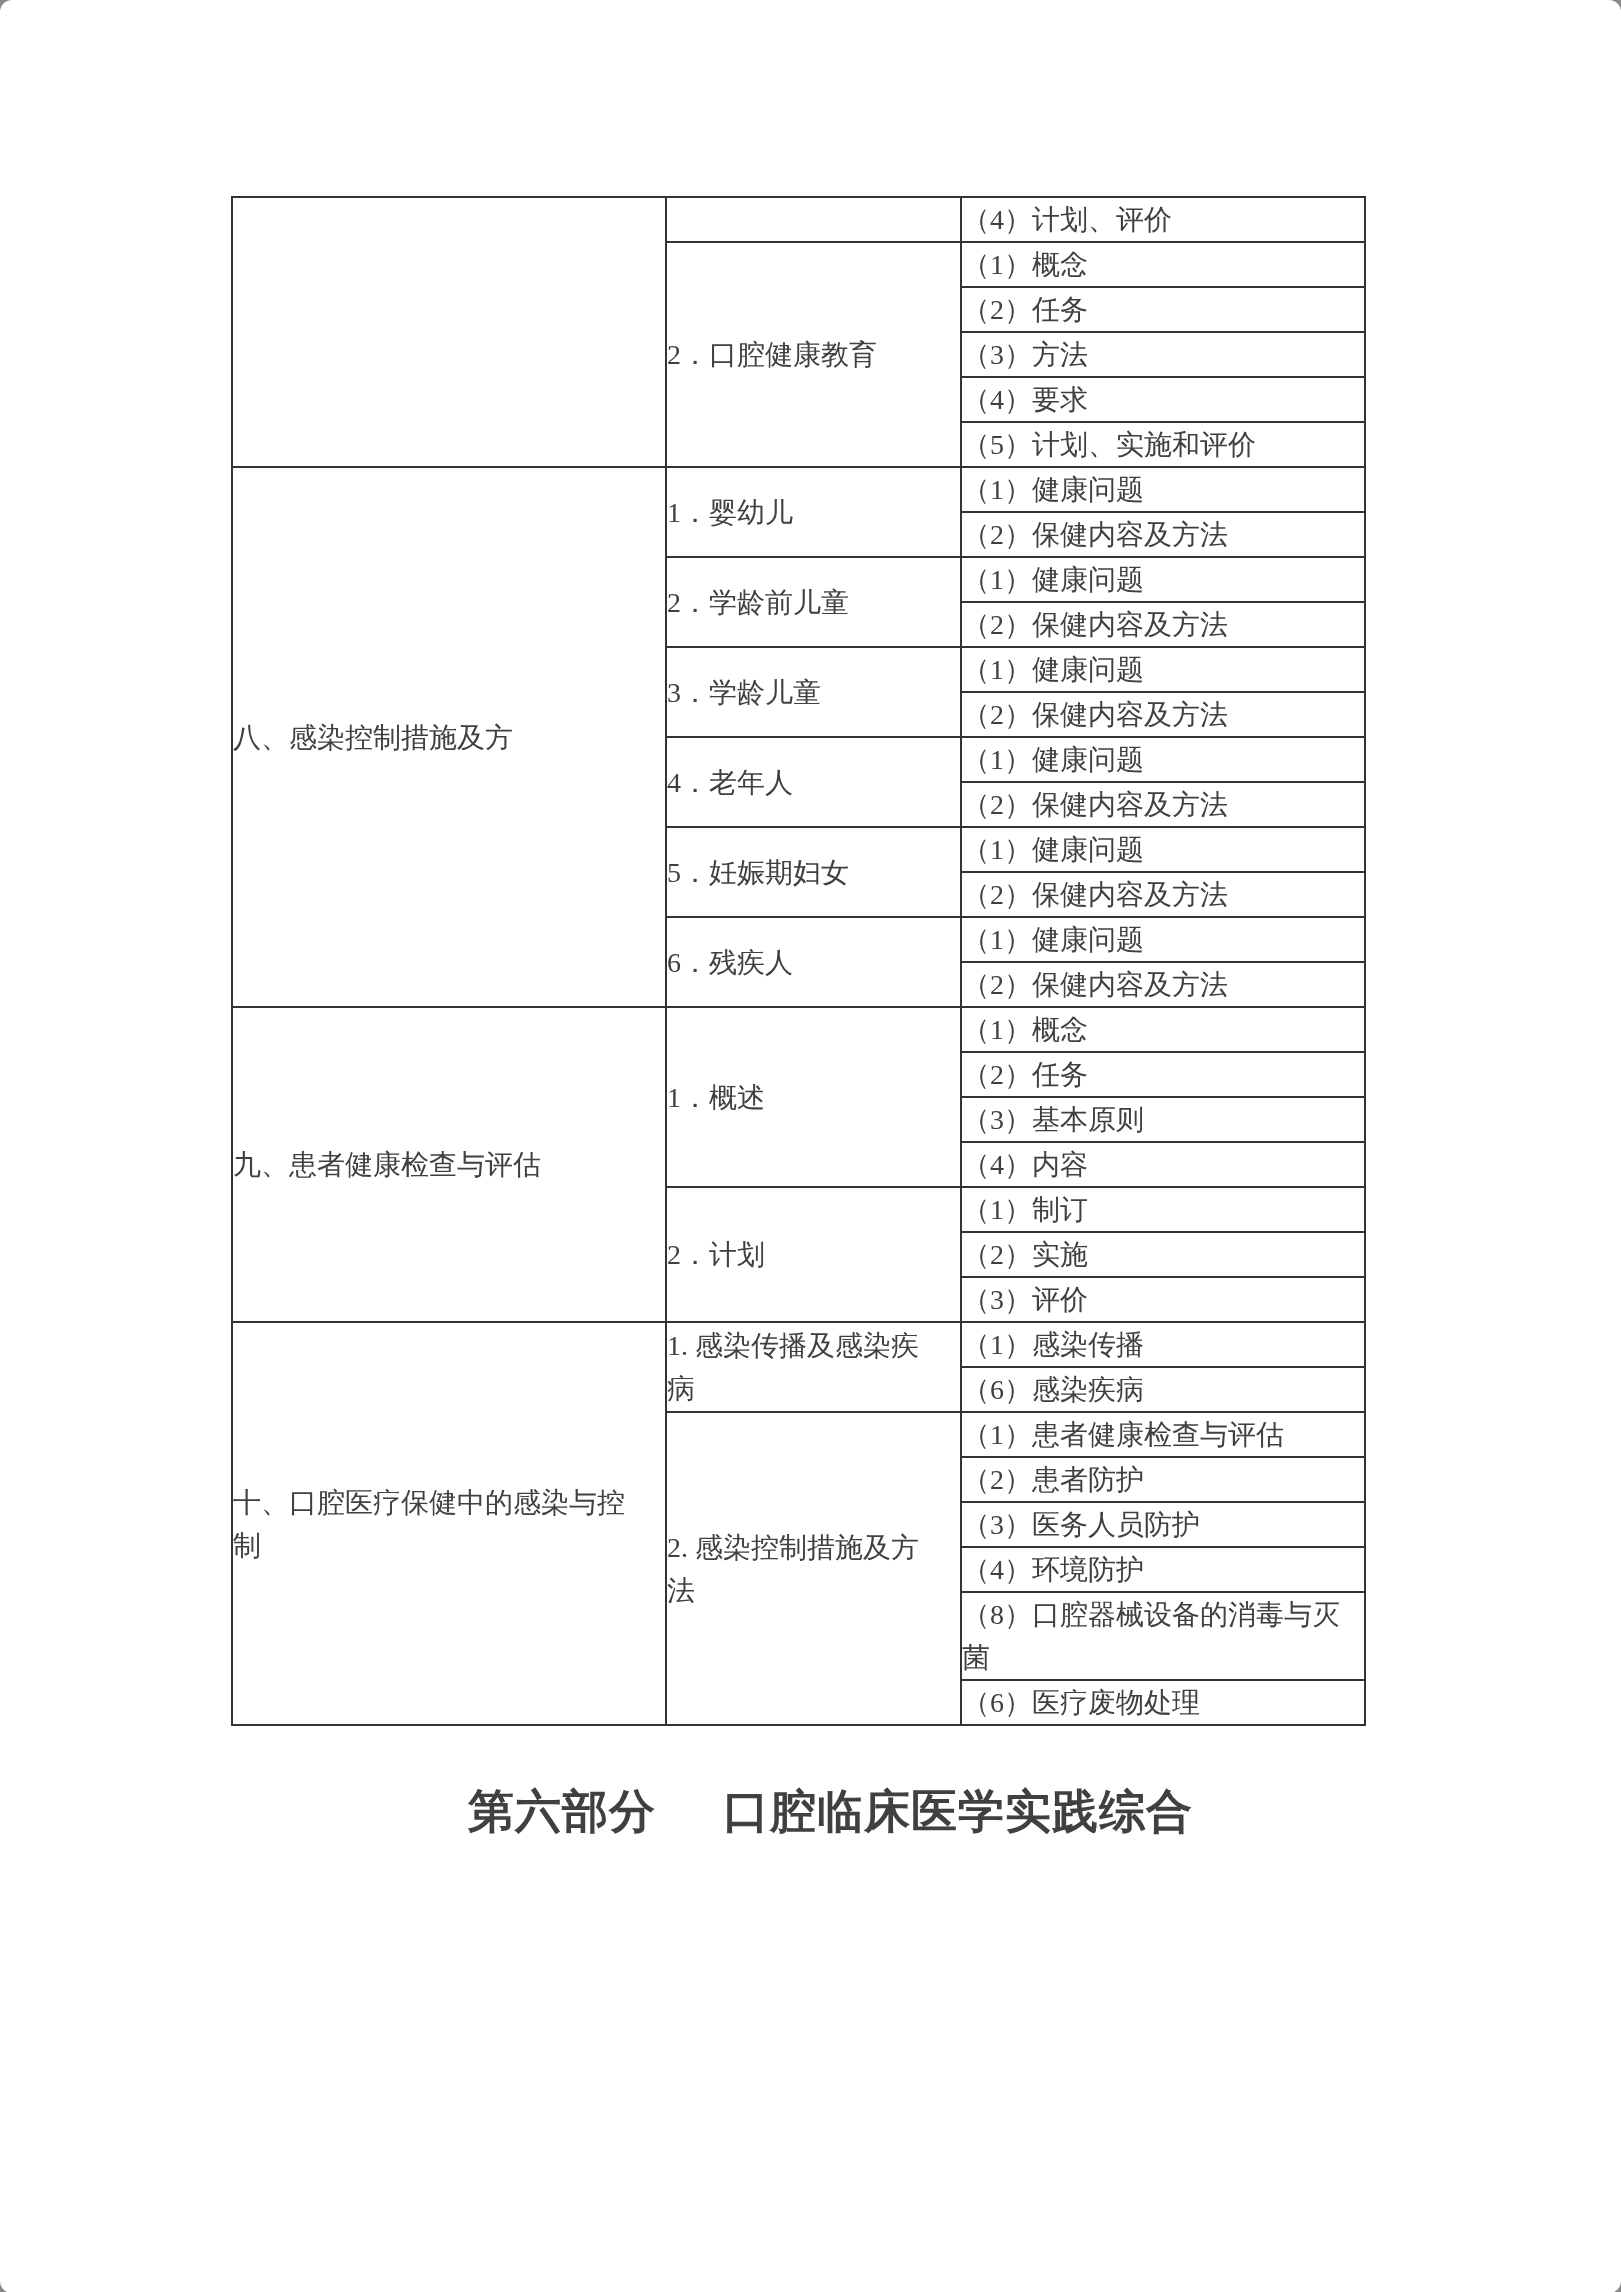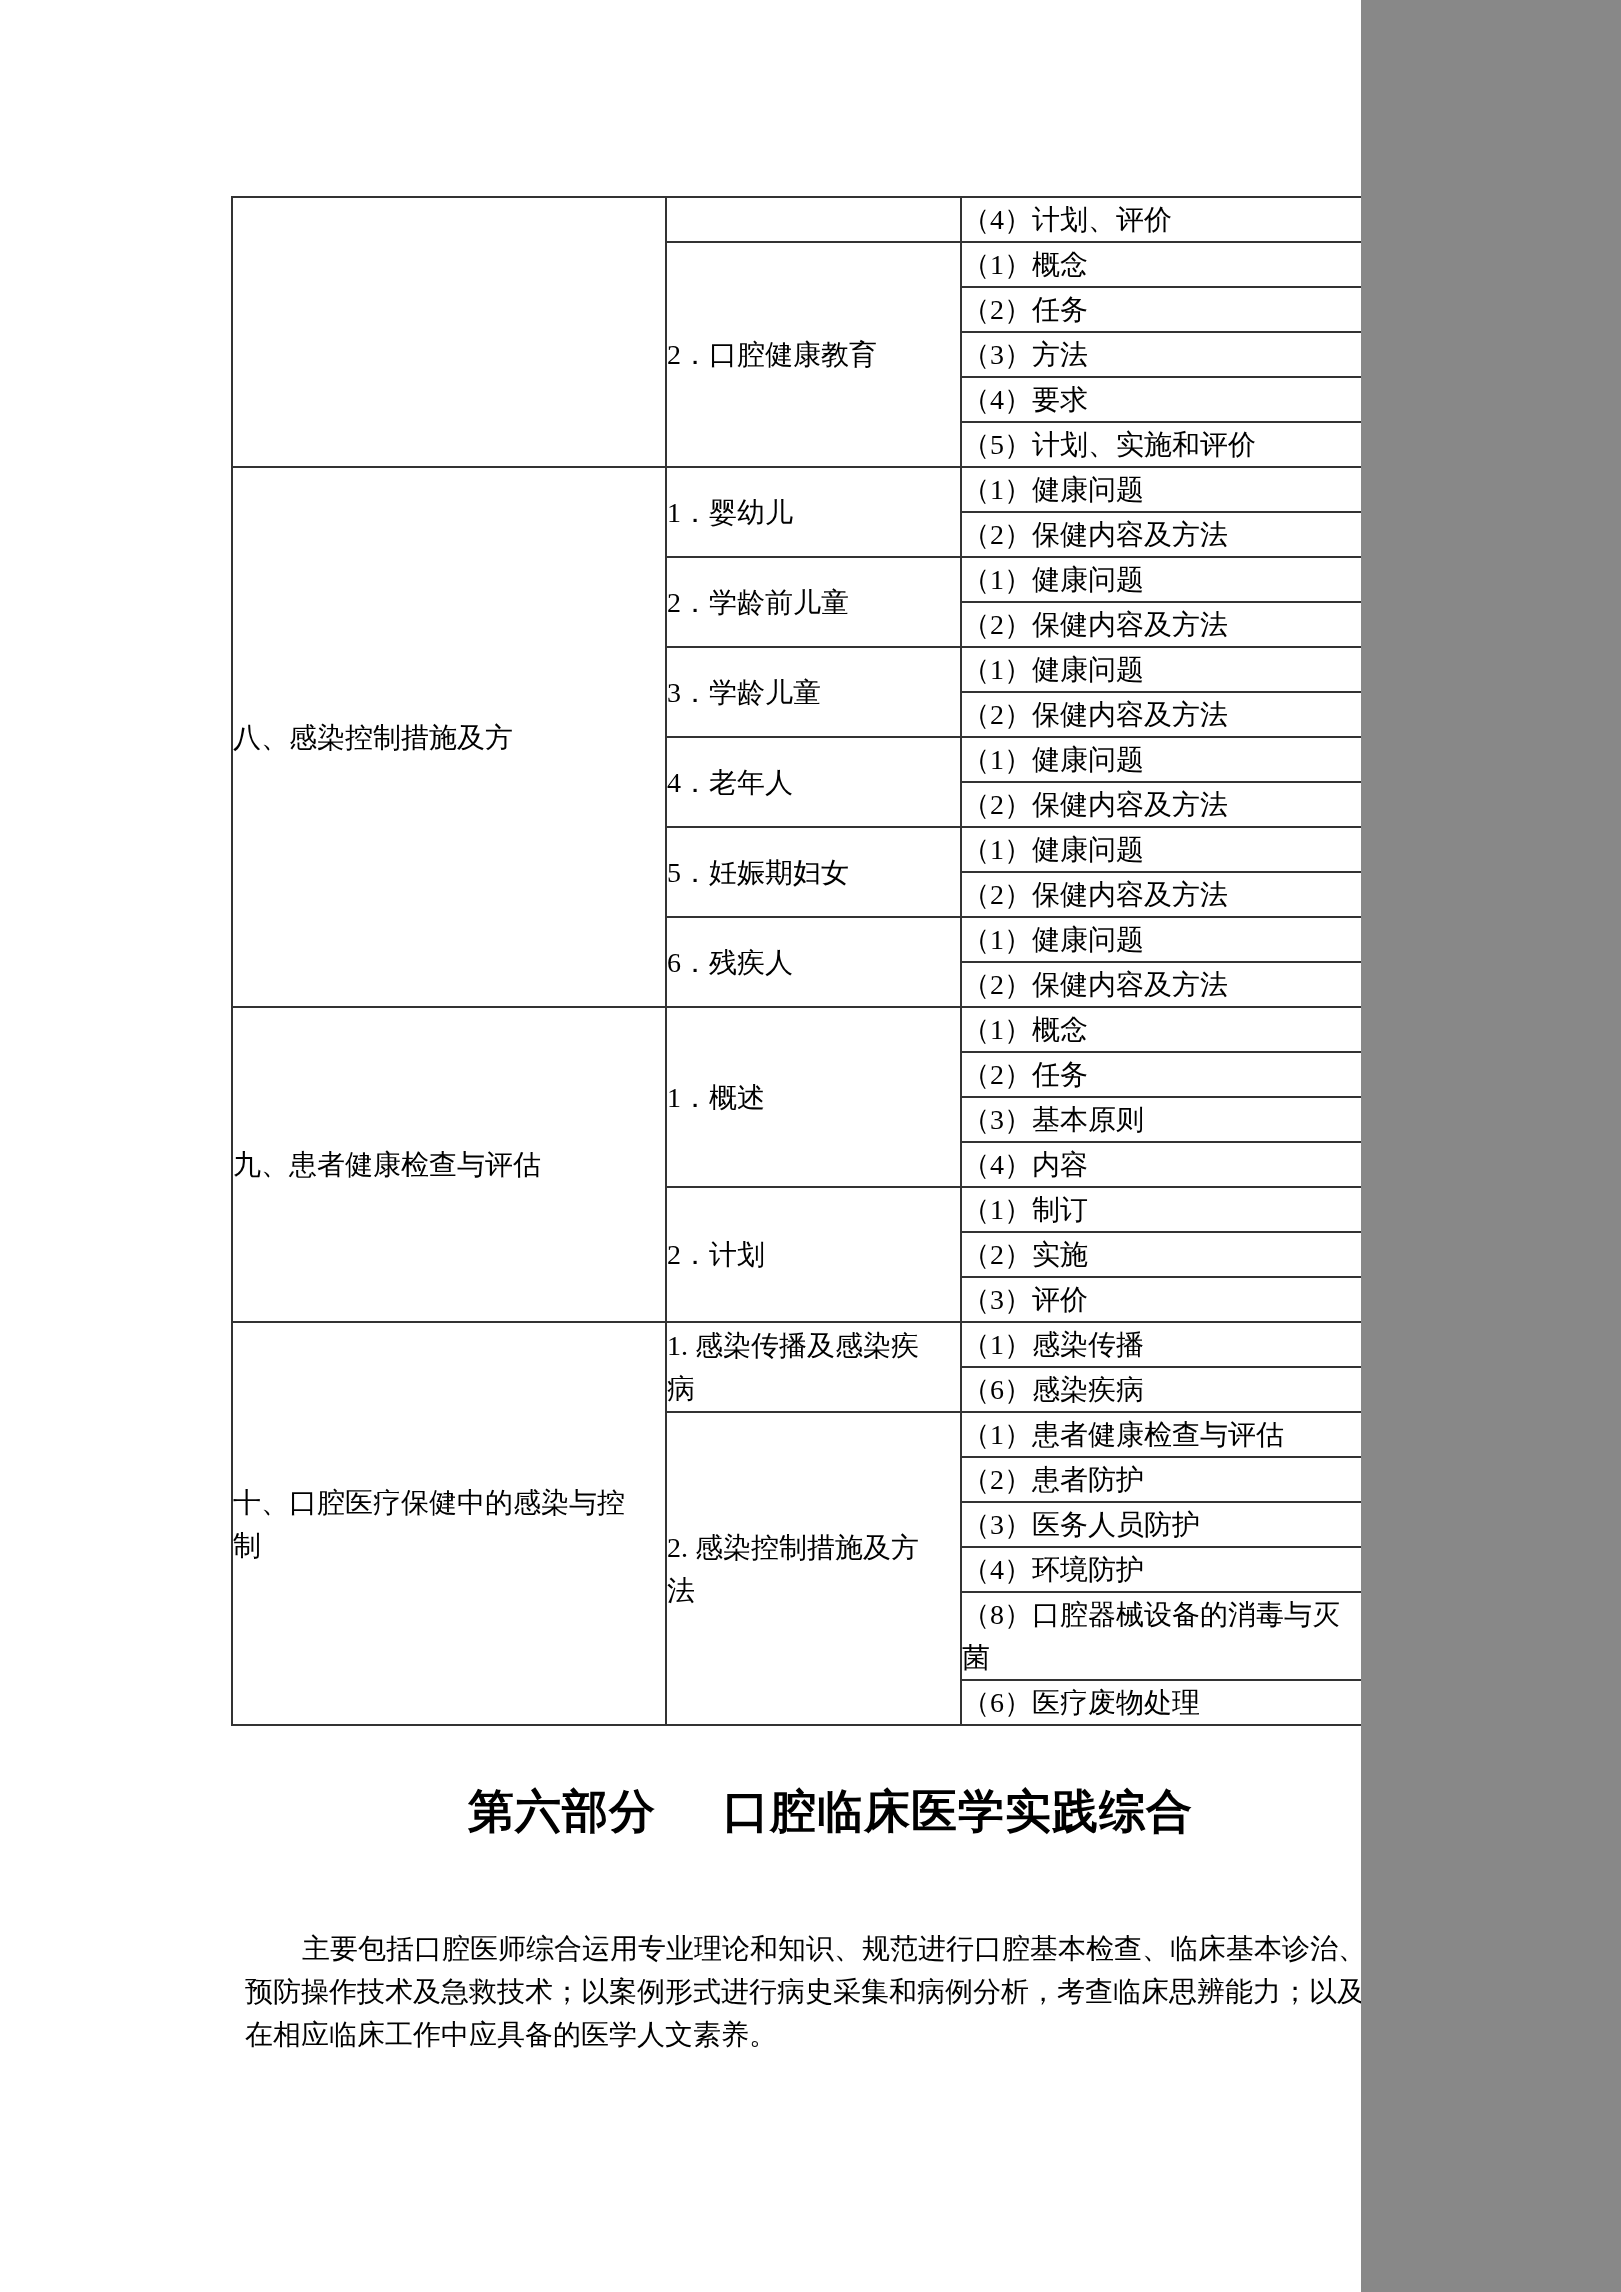--- a/index.html
+++ b/index.html
@@ -1,22 +1,23 @@
 <!DOCTYPE html>
 <html><head>
 <meta charset="utf-8">
 <style>
   html,body{margin:0;padding:0;background:#888;}
   .page{
     position:relative;
-    width:1361px;height:2293px;
+    width:1621px;height:2293px;
     background:#ffffff;
     font-family:"Liberation Serif","DejaVu Serif",serif;
-    color:#000000;
+    color:#404040;
     overflow:hidden;
+    border-radius:12px;
   }
   table.syllabus{
     position:absolute;
     left:231px;top:196px;
     width:1133px;
     border-collapse:collapse;
     table-layout:fixed;
   }
   table.syllabus td{
     border:2px solid #333333;
@@ -197,19 +198,16 @@
       <tr class="r">
           <td class="col-right">（6）医疗废物处理</td>
         </tr>
     </tbody>
   </table>
 
   <div class="part-heading">
     <span class="part-label">第六部分</span><span>口腔临床医学实践综合</span>
   </div>
 
-  <div class="intro">主要包括口腔医师综合运用专业理论和知识、规范进行口腔基本检查、临床基本诊治、
-预防操作技术及急救技术；以案例形式进行病史采集和病例分析，考查临床思辨能力；以及
-在相应临床工作中应具备的医学人文素养。</div>
 
 
 </div>
 
 
 </body></html>

